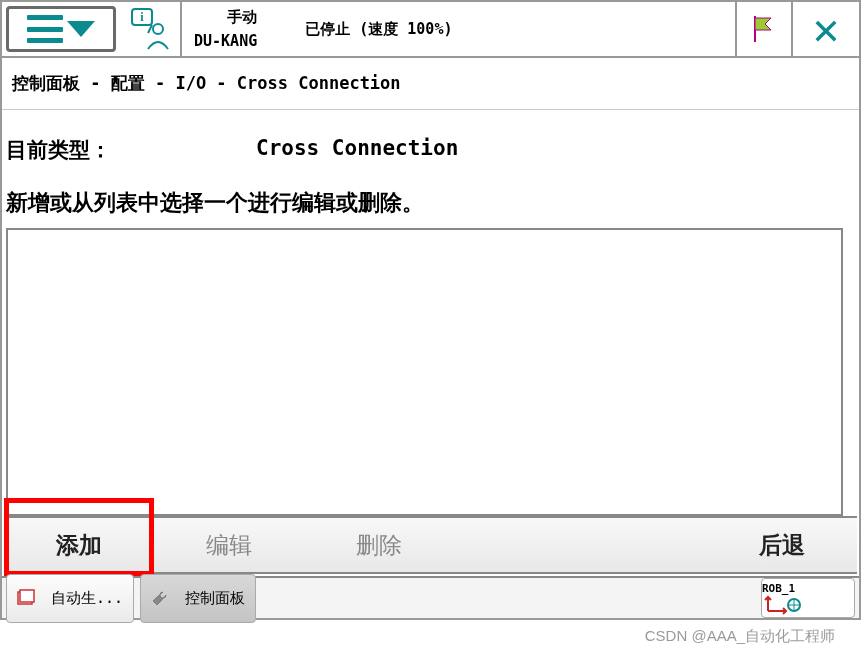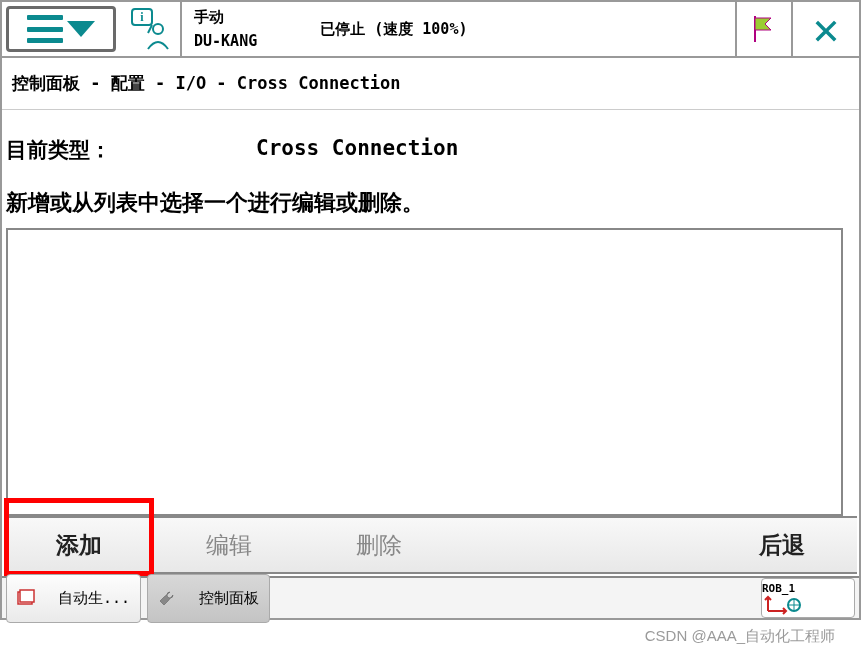--- a/index.html
+++ b/index.html
@@ -59,21 +59,22 @@
     .info-icon {
       width: 44px; height: 44px;
       position: relative;
     }
     .status-block {
       flex: 1;
       border-left: 2px solid #999;
       display: flex;
       font-size: 15px;
       padding: 4px 12px;
-      gap: 63px;
+      gap: 48px;
+      text-align: right;
     }
     .status-col { display:flex; flex-direction:column; justify-content:space-around; }
     .status-col .bold { font-weight:bold; }
     .status-col .mono { font-family: monospace; font-weight:bold; }
     .flag-btn {
       width: 56px;
       display:flex; align-items:center; justify-content:center;
       border-left: 2px solid #999;
     }
     .close-btn {
@@ -157,21 +158,21 @@
       background: #f4f4f4;
     }
     .task-btn {
       height: 49px;
       background: linear-gradient(#fdfdfd,#eaeaea);
       border: 1px solid #aaa;
       border-radius: 4px;
       display:flex; align-items:center;
       padding: 0 10px;
       font-size: 15px;
-      gap: 23px;
+      gap: 16px;
     }
     .task-btn.active { background: linear-gradient(#d8d8d8,#c4c4c4); }
     .task-spacer { flex:1; }
     .rob-btn {
       height: 40px;
       width: 94px;
       border: 1px solid #aaa;
       border-radius: 4px;
       background:#fff;
       display:flex; flex-direction:column; align-items:flex-start; justify-content:center;

